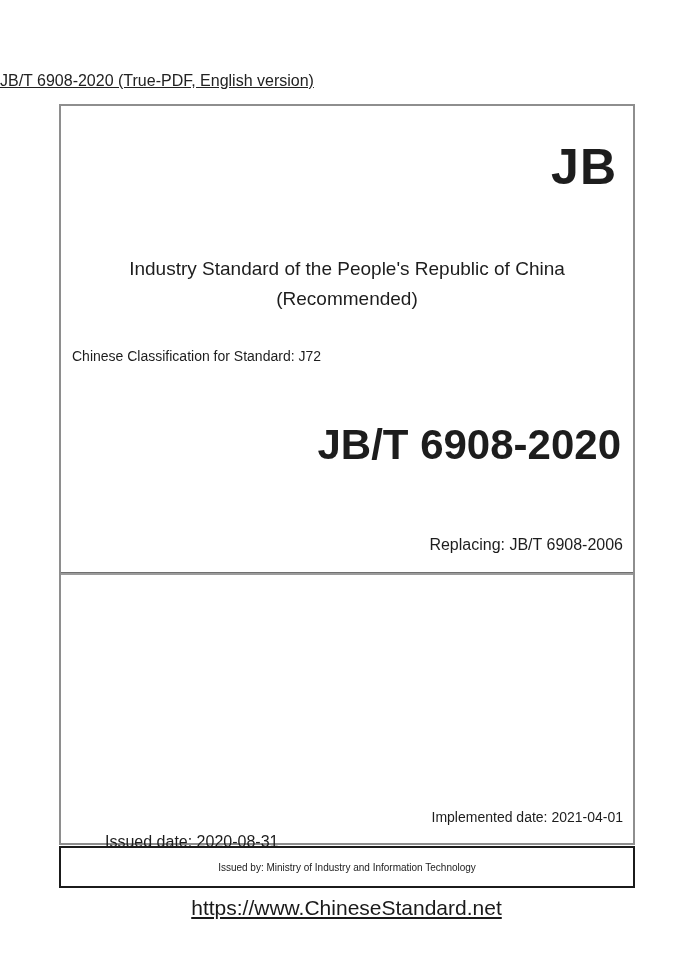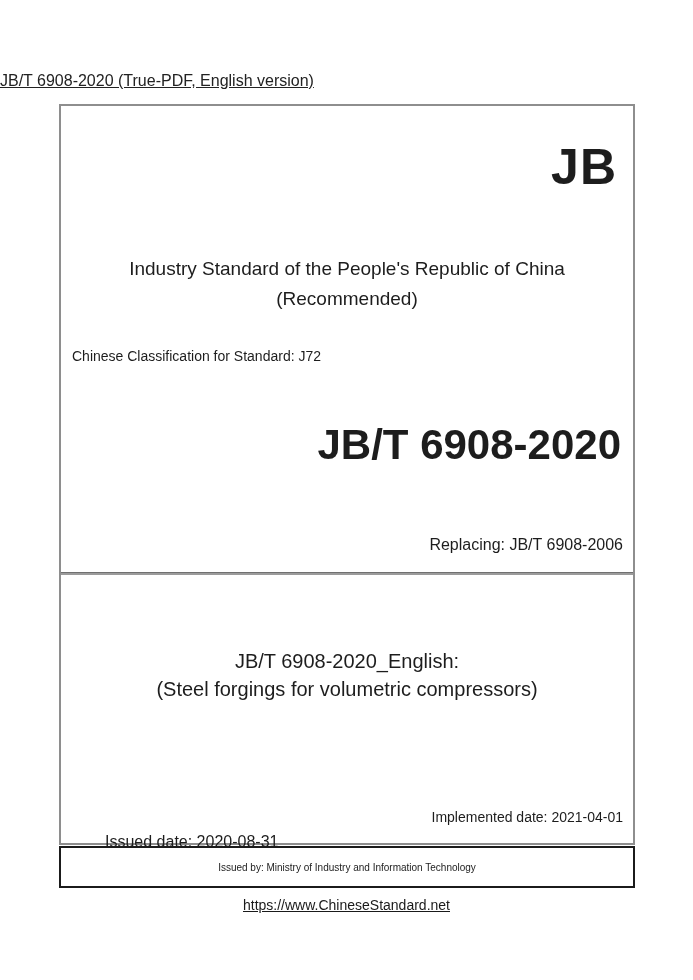--- a/index.html
+++ b/index.html
@@ -44,21 +44,21 @@
   .issuer-box{
     position:absolute;left:59px;top:846px;width:576px;height:42px;
     border:2px solid var(--issuer-border);background:#fff;
     display:flex;align-items:center;justify-content:center;
     font-size:10px;
   }
   .footer-link-wrap{
     position:absolute;top:896px;left:0;width:693px;text-align:center;
   }
   .footer-link{
-    font-size:14px;color:#1a1a1a;text-decoration:underline;cursor:pointer;
+    font-size:21px;color:#1a1a1a;text-decoration:underline;cursor:pointer;
   }
 </style>
 </head>
 <body>
 
 <div class="page-header">JB/T 6908-2020 (True-PDF, English version)</div>
 
 <div class="main-box">
 
 
@@ -69,23 +69,21 @@
   <div class="abs type-note">(Recommended)</div>
 
   <div class="abs classification">Chinese Classification for Standard: J72</div>
 
   <div class="abs standard-code">JB/T 6908-2020</div>
 
   <div class="abs replacing">Replacing: JB/T 6908-2006</div>
 
   <div class="divider"></div>
 
-  <div class="abs english-1">JB/T 6908-2020_English:</div>
 
-  <div class="abs english-2">(Steel forgings for volumetric compressors)</div>
 
   <div class="abs issued-date">Issued date: 2020-08-31</div>
 
   <div class="abs implemented-date">Implemented date: 2021-04-01</div>
 </div>
 
 <div class="issuer-box">
   <span>Issued by: Ministry of Industry and Information Technology</span>
 </div>
 

